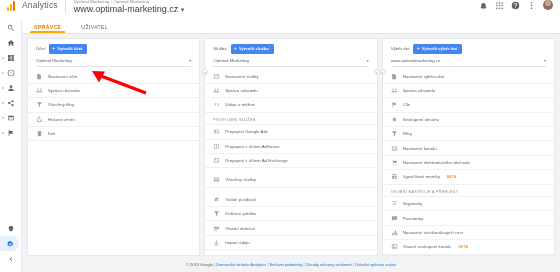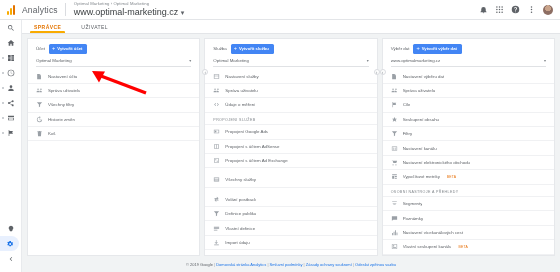--- a/index.html
+++ b/index.html
@@ -6,23 +6,23 @@
   html, body {
     width: 560px; height: 272px;
     font-family: "Liberation Sans", sans-serif;
     background: #ffffff;
     overflow: hidden;
   }
   #app { position: relative; width: 560px; height: 272px; background: #f1f3f4; }
 
   
   .topbar {
-    position: absolute; top: 0; left: 0; width: 560px; height: 20px;
+    position: absolute; top: 0; left: 0; width: 560px; height: 32px;
     background: #ffffff; border-bottom: 1px solid #e3e5e8;
-    display: flex; align-items: center;
+    display: flex; align-items: flex-start;
   }
   .ga-logo { width: 22px; display: flex; justify-content: center; align-items: flex-end; height: 11px; gap: 1px; }
   .ga-logo i { display: block; width: 2px; background: #f9ab00; border-radius: 1px; }
   .ga-logo i:nth-child(1) { height: 4px; }
   .ga-logo i:nth-child(2) { height: 7px; }
   .ga-logo i:nth-child(3) { height: 10px; background: #e37400; }
   .brand { font-size: 8.5px; color: #5f6368; letter-spacing: .2px; padding-right: 7px; }
   .vsep { width: 1px; height: 13px; background: #dadce0; }
   .titlewrap { padding-left: 8px; line-height: 1; }
   .crumb { font-size: 4.2px; color: #80868b; letter-spacing: .1px; white-space: nowrap; }

